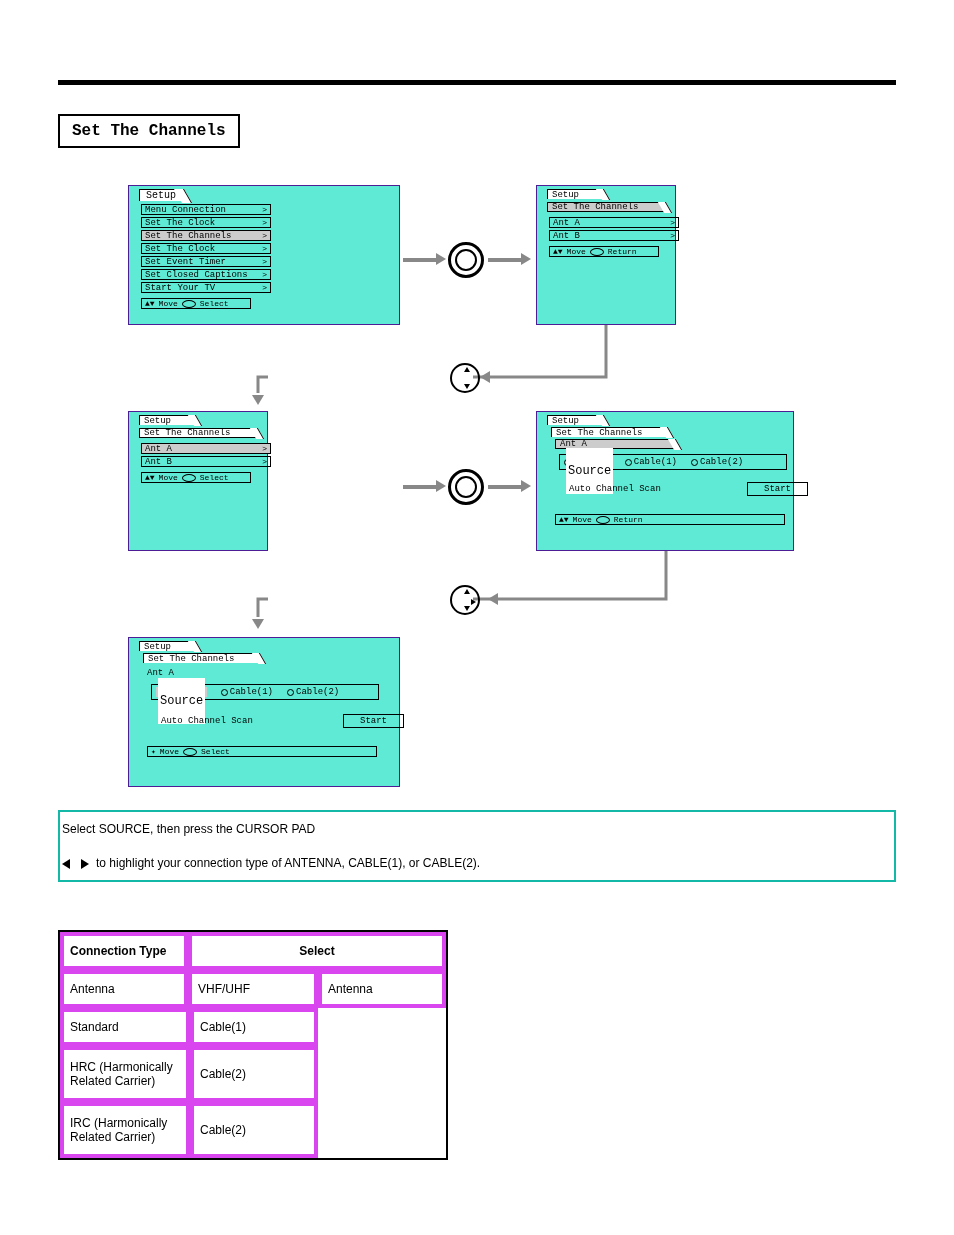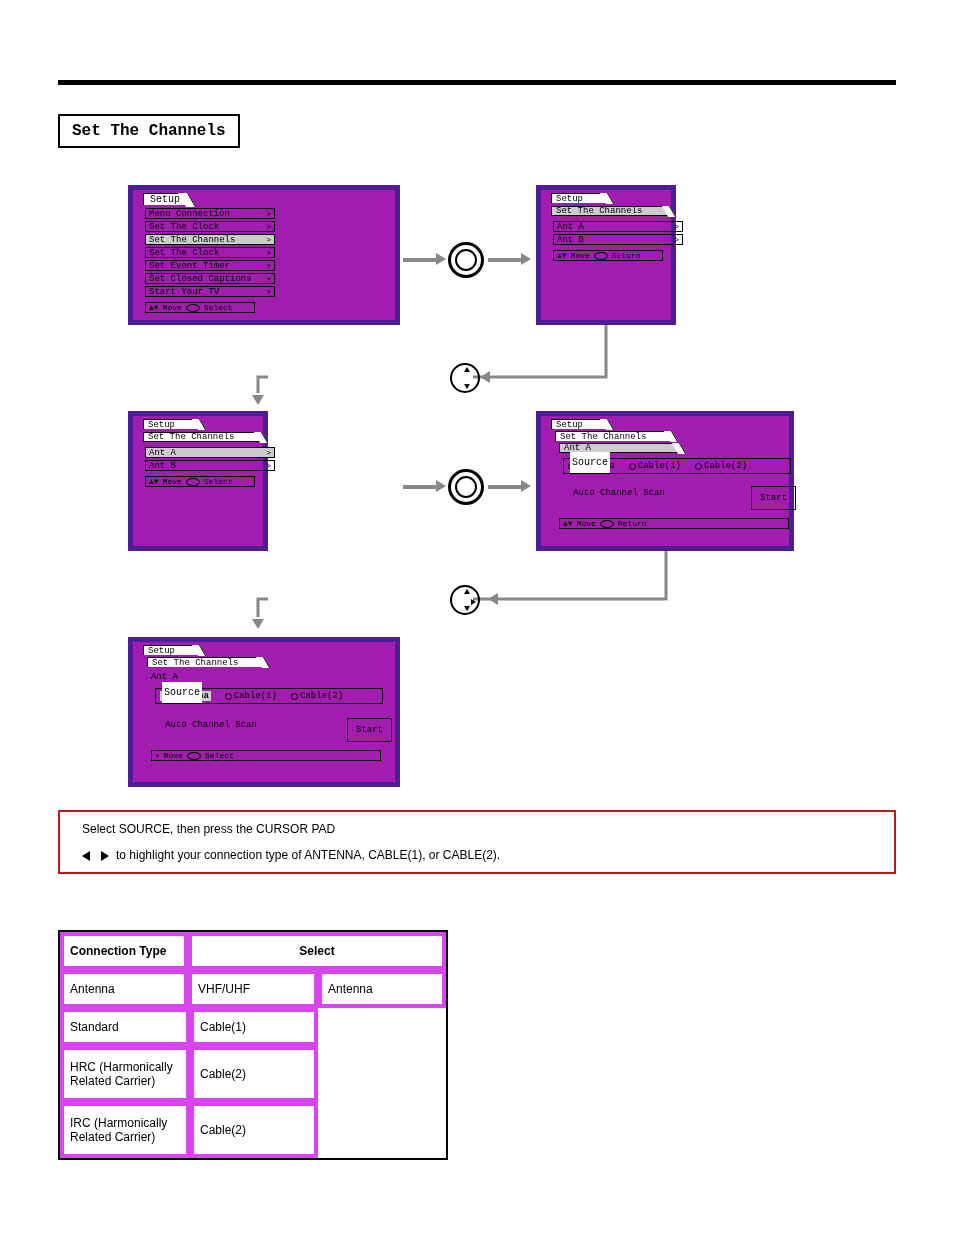--- a/index.html
+++ b/index.html
@@ -9,39 +9,39 @@
   .flow{position:absolute;left:128px;top:185px;width:680px;height:620px}
   .ring{width:36px;height:36px;border:3px solid #000;border-radius:50%;position:relative}
   .ring::before{content:"";position:absolute;inset:4px;border:2px solid #000;border-radius:50%}
   .dpad{width:30px;height:30px;border:2px solid #000;border-radius:50%;position:relative}
   .dpad .tri{position:absolute;width:0;height:0}
   .arrow-line{position:absolute;background:#888}
   .arrow-head{position:absolute;width:0;height:0}
   .arrow-head.right{border-left:10px solid #888;border-top:6px solid transparent;border-bottom:6px solid transparent}
   .arrow-head.left{border-right:10px solid #888;border-top:6px solid transparent;border-bottom:6px solid transparent}
   .arrow-head.down{border-top:10px solid #888;border-left:6px solid transparent;border-right:6px solid transparent}
-  .panel{position:absolute;width:272px;height:140px;border:5px solid #4c1d95;background:#a21caf;font-family:"Courier New",monospace;font-size:10px}
+  .panel{position:absolute;width:272px;height:140px;border:1px solid #4c1d95;background:#5eead4;font-family:"Courier New",monospace;font-size:10px}
   .panel.narrow{width:140px}
   .tabhdr{position:absolute;left:10px;top:3px;height:12px;padding:0 6px;border:1px solid #000;border-bottom:none;background:#fff;display:flex;align-items:center}
   .tabhdr .cut{position:absolute;right:-6px;top:-1px;width:10px;height:14px;border-right:1px solid #000;transform:skewX(30deg);background:#fff}
   .menu{position:absolute;left:12px;width:130px;display:flex;flex-direction:column;gap:2px}
   .menu .item{height:11px;border:1px solid #000;padding:0 3px;display:flex;align-items:center;justify-content:space-between;font-size:9px;position:relative}
   .menu .item.sel{background:#ccc}
   .menu .item .chev{font-size:8px}
   .hint{position:absolute;left:12px;width:110px;height:11px;border:1px solid #000;display:flex;align-items:center;gap:4px;font-size:8px;padding:0 3px}
   .hint .oval{width:14px;height:8px;border:1px solid #000;border-radius:50%}
   .hint.wide{width:230px}
   .srcbox{position:absolute;left:22px;width:228px;height:16px;border:1px solid #000;display:flex;align-items:center;font-size:9px;gap:14px;padding:0 4px}
-  .srcbox .lbl{position:absolute;top:-7px;left:6px;background:#fff;font-size:10px;padding:5px 2px}
+  .srcbox .lbl{position:absolute;top:-7px;left:6px;background:#fff;font-size:12px;padding:16px 2px}
   .srcbox .opt{display:flex;align-items:center;gap:2px}
   .srcbox .radio{width:7px;height:7px;border:1px solid #000;border-radius:50%;display:inline-block}
   .srcbox .radio.on::after{content:"";display:block;width:3px;height:3px;background:#000;border-radius:50%;margin:1px}
-  .startbtn{position:absolute;border:1px solid #000;font-size:9px;padding:0 8px;height:24px;display:flex;align-items:center}
+  .startbtn{position:absolute;border:1px solid #000;font-size:9px;padding:0 16px;height:14px;display:flex;align-items:center}
   .autoscan{position:absolute;left:32px;font-size:9px}
-  .instr-block{position:absolute;left:58px;top:810px;width:838px;border:2px solid #b91c1c;padding:8px 22px;font-size:12px;line-height:1.5}
+  .instr-block{position:absolute;left:58px;top:810px;width:838px;border:2px solid #14b8a6;padding:8px 2px;font-size:12px;line-height:1.5}
   .small-tri{display:inline-block;width:0;height:0;vertical-align:middle}
   .small-tri.l{border-right:8px solid #000;border-top:5px solid transparent;border-bottom:5px solid transparent;margin-right:4px}
   .small-tri.r{border-left:8px solid #000;border-top:5px solid transparent;border-bottom:5px solid transparent;margin-left:4px}
   .tbl{position:absolute;left:58px;top:930px;width:390px;border:2px solid #000;font-size:12px}
   .tbl .row{display:flex}
   .tbl .cell{border:4px solid #d946ef;padding:8px 6px;display:flex;align-items:center}
   .tbl .c1{width:128px}
   .tbl .c2{width:130px}
   .tbl .c3{width:128px}
   .tbl .cspan{width:258px}
@@ -257,21 +257,21 @@
         <span>Move</span>
         <span class="oval"></span>
         <span>Select</span>
     </div>
   </div>
 
 </div>
 
 <div class="instr-block">
   <div><span>Select SOURCE, then press the CURSOR PAD</span></div>
-  <div style="margin-top:8px">
+  <div style="margin-top:16px">
     <span class="small-tri l"></span>
     <span class="small-tri r"></span>
     &nbsp;<span>to highlight your connection type of ANTENNA, CABLE(1), or CABLE(2).</span>
   </div>
 </div>
 
 <div class="tbl">
   <div class="row">
     <div class="cell c1" style="font-weight:bold">Connection Type</div>
     <div class="cell cspan" style="font-weight:bold;justify-content:center">Select</div>

